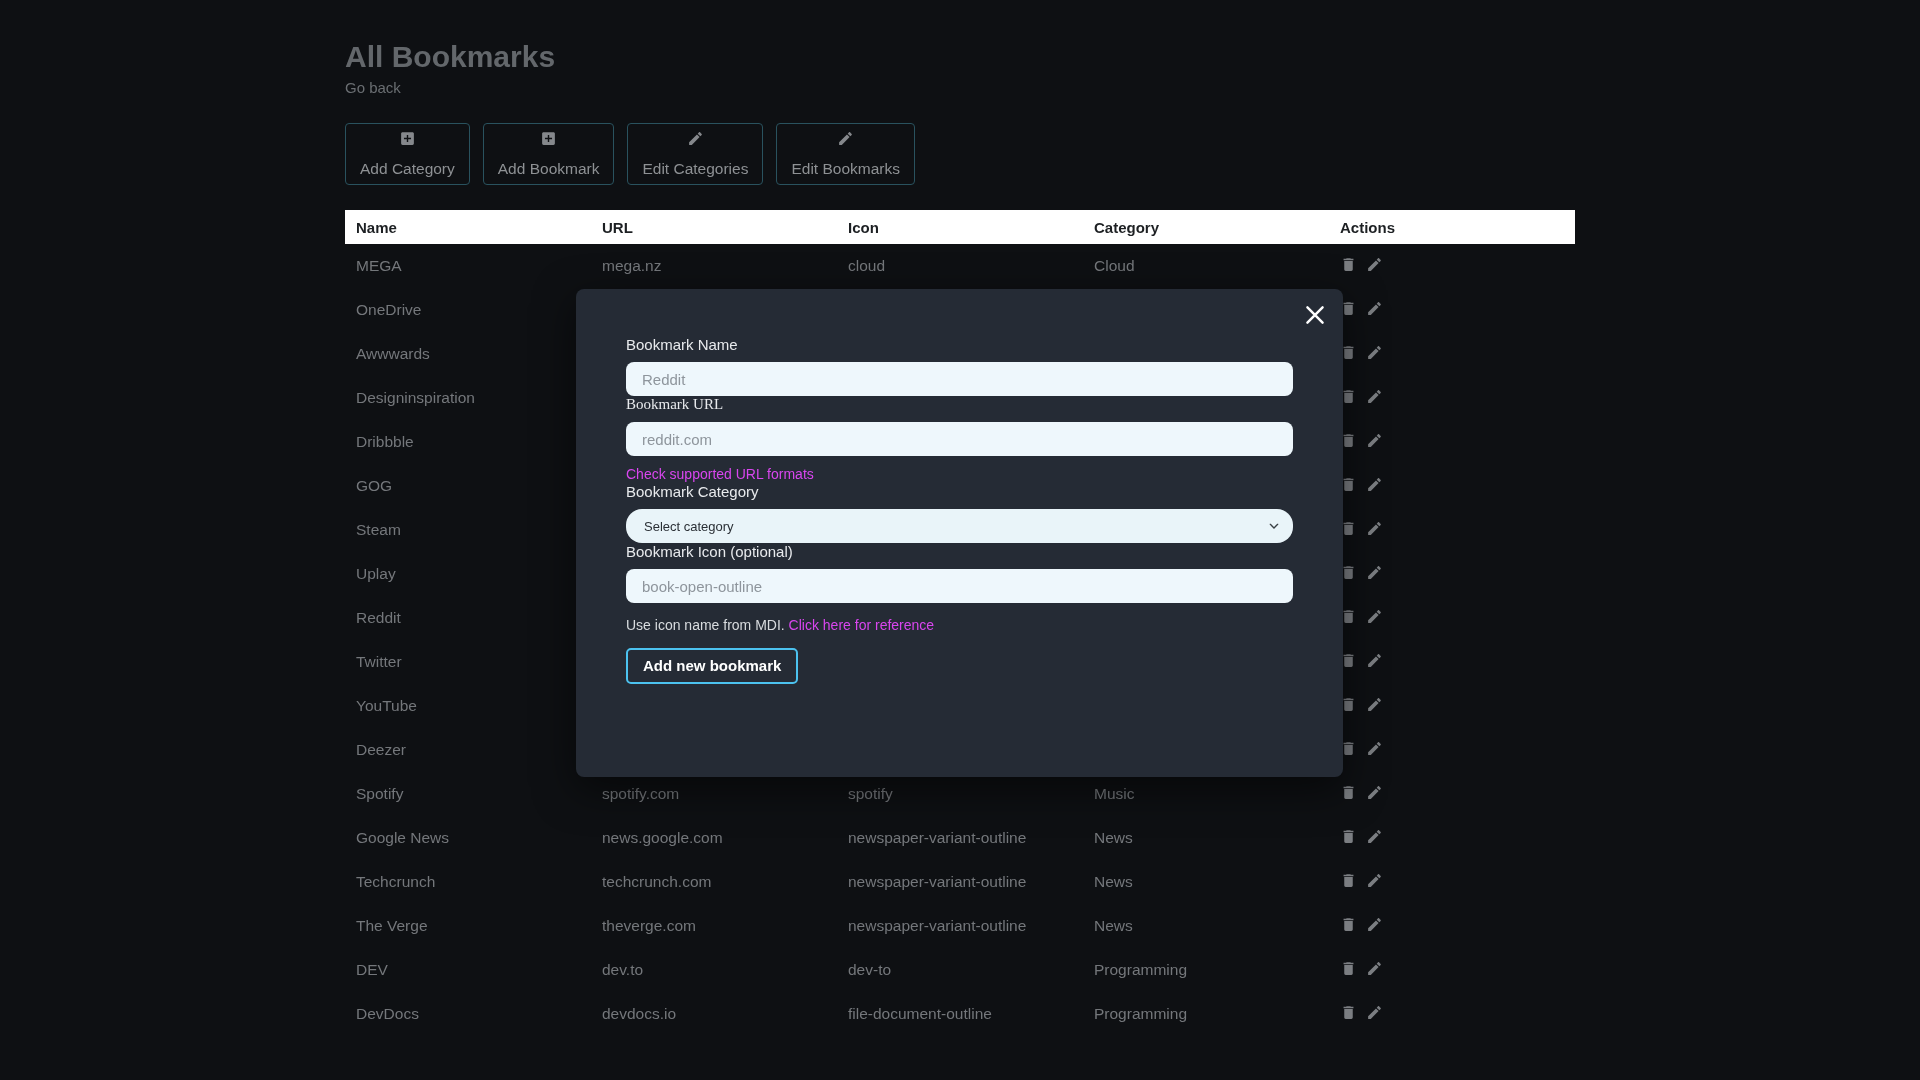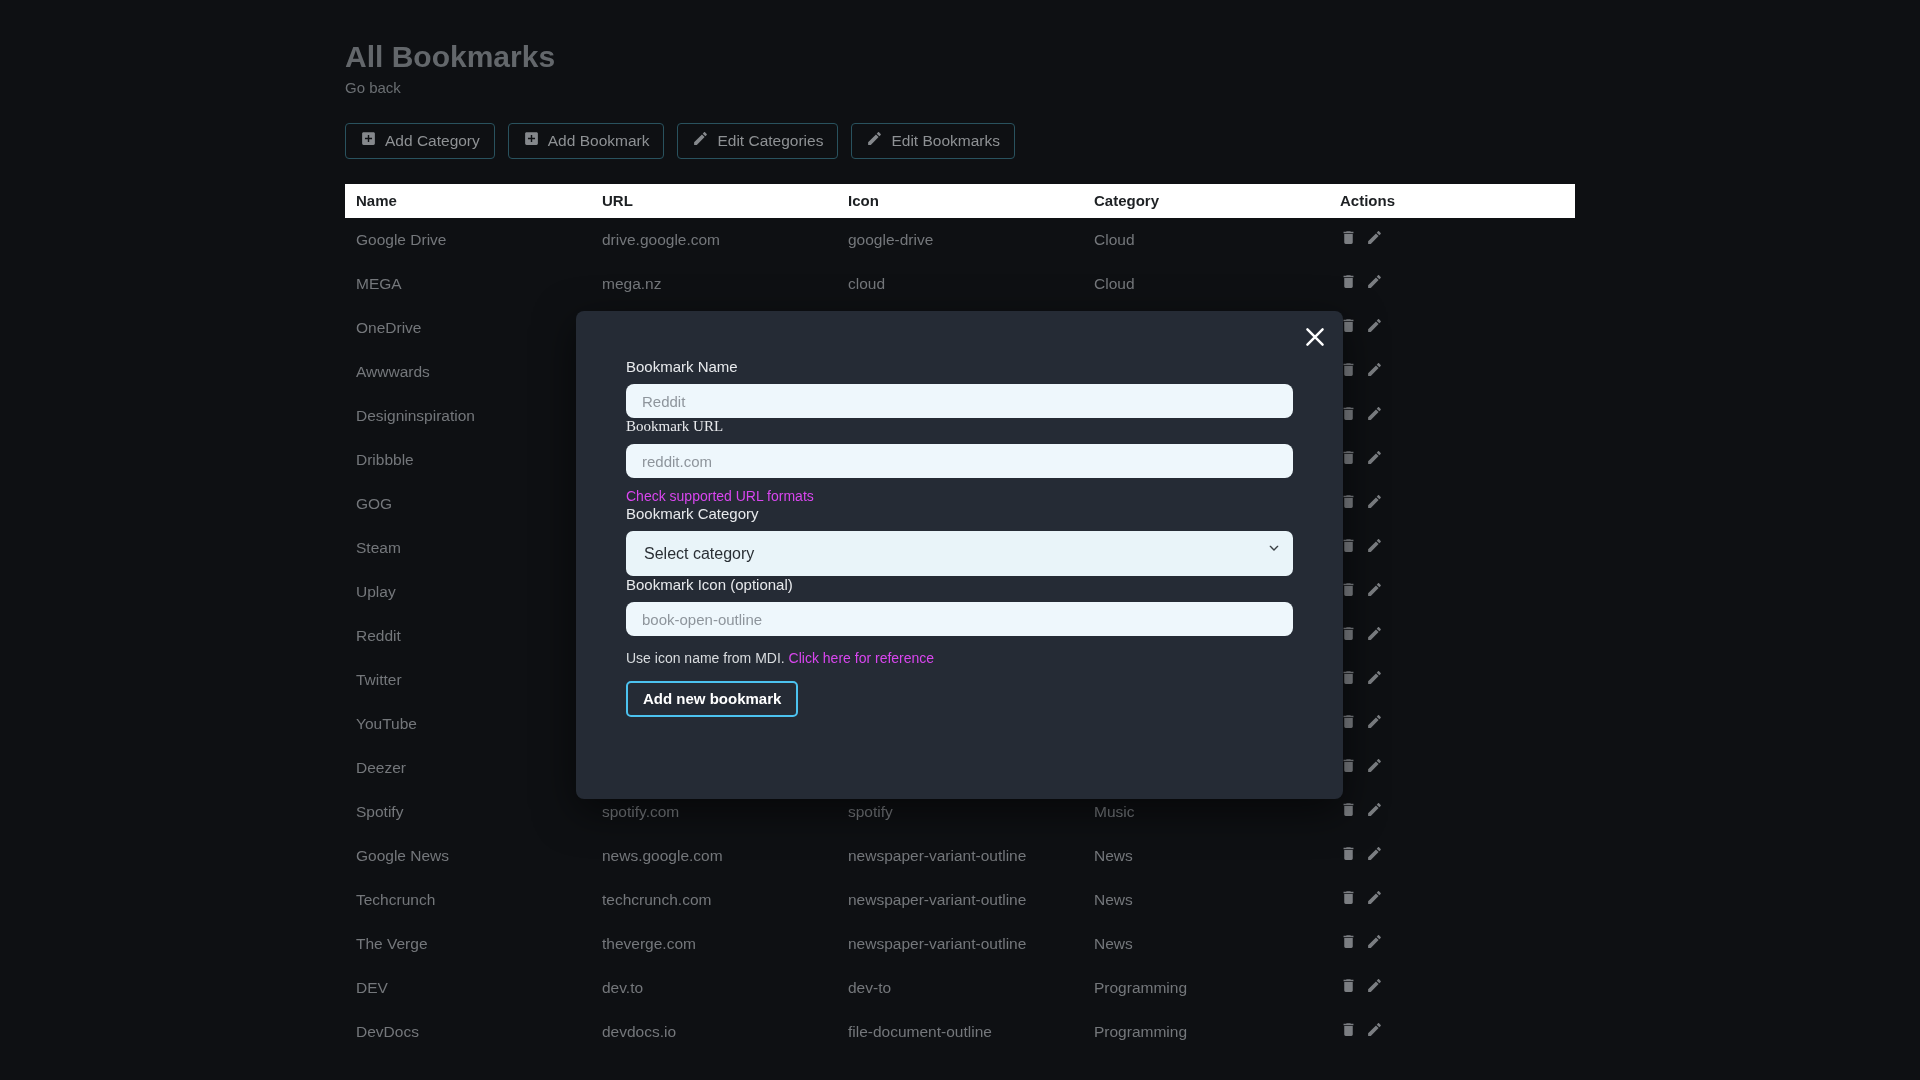--- a/index.html
+++ b/index.html
@@ -15,39 +15,39 @@
   }
   .go-back{
     font-size:15px;color:#6a6e72;margin-top:6px;cursor:pointer;width:max-content;
   }
 
   .toolbar{display:flex;gap:13px;margin-top:27px;}
   .btn-outline{
     display:inline-flex;align-items:center;gap:8px;
     padding:6px 14px;border:1px solid #29525e;border-radius:4px;
     background:transparent;color:#8e9194;font-size:15.5px;
-    font-family:inherit;cursor:pointer;line-height:1.2;
+    font-family:inherit;cursor:pointer;line-height:1.2;flex-direction:column;
   }
   .btn-outline svg{fill:#85888c;width:17px;height:17px;flex:none;}
 
   table.bm-table{width:100%;border-collapse:collapse;margin-top:25px;table-layout:fixed;}
   .bm-table thead th{
     background:#ffffff;color:#1d2023;text-align:left;
     font-size:15px;font-weight:700;height:34px;padding:0 0 0 11px;width:20%;
   }
   .bm-table tbody td{
     height:44px;color:#74777b;font-size:15.5px;padding:0 0 0 11px;
     white-space:nowrap;overflow:hidden;
   }
   .row-actions{display:flex;align-items:center;gap:9px;height:44px;}
   .row-actions svg{width:17px;height:17px;fill:#7b7e82;cursor:pointer;}
 
   
   .modal{
-    position:absolute;left:576px;top:311px;width:767px;height:488px;
+    position:absolute;left:576px;top:289px;width:767px;height:488px;
     background:#252b35;border-radius:8px;box-sizing:border-box;
     padding:47px 50px 0;box-shadow:0 12px 40px rgba(0,0,0,.55);
   }
   .modal-close{
     position:absolute;top:11px;right:13px;width:30px;height:30px;cursor:pointer;
     display:flex;align-items:center;justify-content:center;
   }
   .modal label{
     display:block;color:#e8eaed;font-size:15px;margin:0 0 9px 0;line-height:17px;
   }
@@ -58,22 +58,22 @@
   }
   .modal input::placeholder{color:#8e959c;opacity:1;}
   .mt19{margin-top:19px;font-family:Liberation Serif, serif;} .mt15{margin-top:15px;} .mt26{margin-top:26px;}
   .help-link{
     display:inline-block;color:#d946ef;font-size:14px;margin-top:10px;
     cursor:pointer;line-height:17px;
   }
   .select-wrap{position:relative;}
   .modal select{
     appearance:none;-webkit-appearance:none;-moz-appearance:none;
-    display:block;width:100%;height:45px;background:#e9f4f9;border:none;
-    border-radius:7px;padding:0 18px;font-size:16px;color:#2a2f35;
+    display:block;width:100%;height:34px;background:#e9f4f9;border:none;
+    border-radius:16px;padding:0 18px;font-size:13px;color:#2a2f35;
     font-family:inherit;outline:none;cursor:pointer;
   }
   .select-chevron{position:absolute;right:11px;top:9px;pointer-events:none;line-height:0;}
   .note{color:#d9dcdf;font-size:14px;margin-top:10px;line-height:17px;}
   .note .help-link{margin-top:4px;}
   .submit-btn{
     margin-top:14px;background:transparent;border:2px solid #4cc2ef;
     border-radius:5px;color:#ffffff;font-weight:700;font-size:15px;
     padding:7px 15px;font-family:inherit;cursor:pointer;line-height:1.2;
   }
@@ -117,36 +117,20 @@
       <tr>
         <th>Name</th>
         <th>URL</th>
         <th>Icon</th>
         <th>Category</th>
         <th>Actions</th>
       </tr>
     </thead>
     <tbody>
         <tr>
-    <td>Google Drive</td>
-    <td>drive.google.com</td>
-    <td>google-drive</td>
-    <td>Cloud</td>
-    <td>
-      <div class="row-actions">
-        <span><svg viewBox="0 0 24 24" width="17" height="17" fill="#7b7e82">
-                  <path d="M19,4H15.5L14.5,3H9.5L8.5,4H5V6H19V4M6,19A2,2 0 0,0 8,21H16A2,2 0 0,0 18,19V7H6V19Z"></path>
-                </svg></span>
-        <span><svg viewBox="0 0 24 24" width="17" height="17" fill="#7b7e82">
-                  <path d="M20.71,7.04C21.1,6.65 21.1,6 20.71,5.63L18.37,3.29C18,2.9 17.35,2.9 16.96,3.29L15.12,5.12L18.87,8.87M3,17.25V21H6.75L17.81,9.93L14.06,6.18L3,17.25Z"></path>
-                </svg></span>
-      </div>
-    </td>
-  </tr>
-        <tr>
     <td>MEGA</td>
     <td>mega.nz</td>
     <td>cloud</td>
     <td>Cloud</td>
     <td>
       <div class="row-actions">
         <span><svg viewBox="0 0 24 24" width="17" height="17" fill="#7b7e82">
                   <path d="M19,4H15.5L14.5,3H9.5L8.5,4H5V6H19V4M6,19A2,2 0 0,0 8,21H16A2,2 0 0,0 18,19V7H6V19Z"></path>
                 </svg></span>
         <span><svg viewBox="0 0 24 24" width="17" height="17" fill="#7b7e82">

